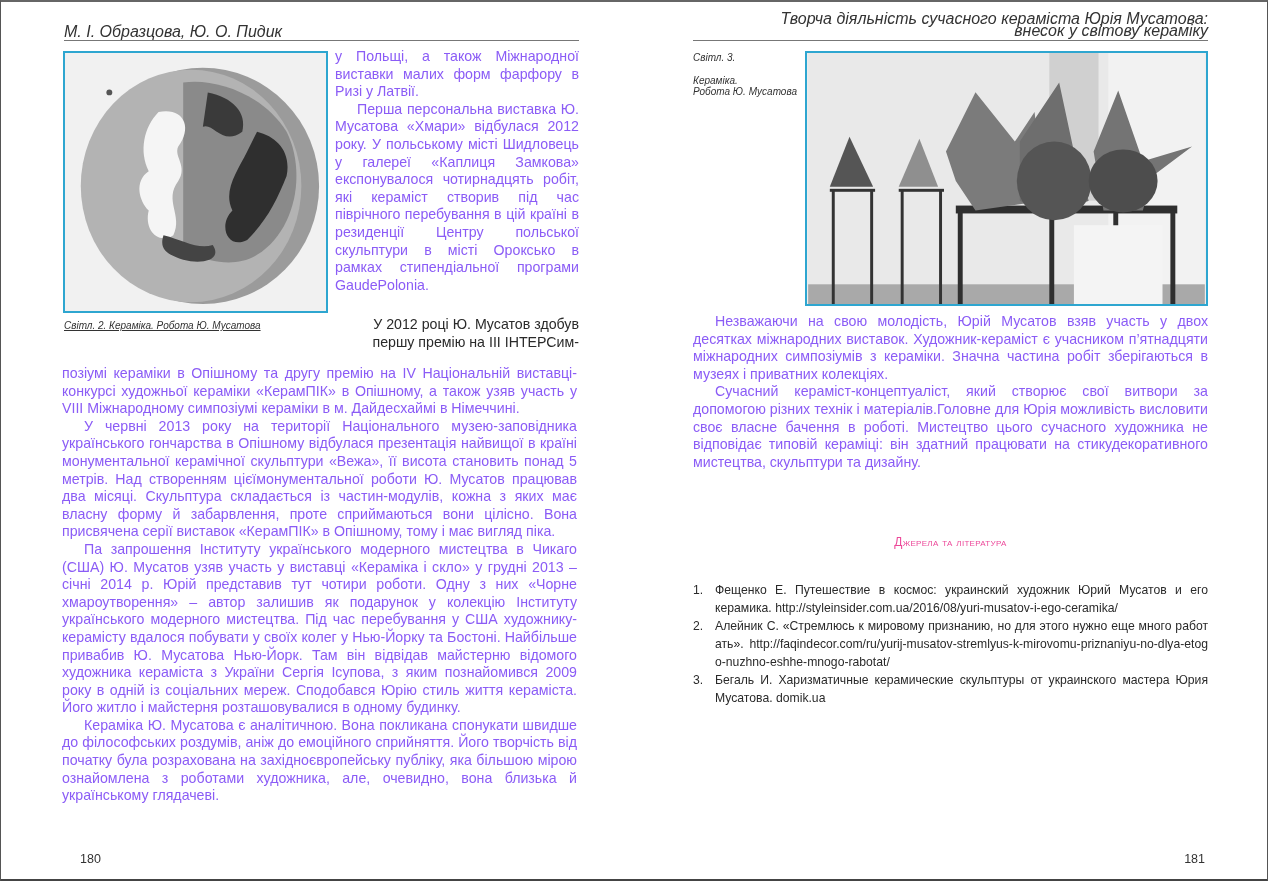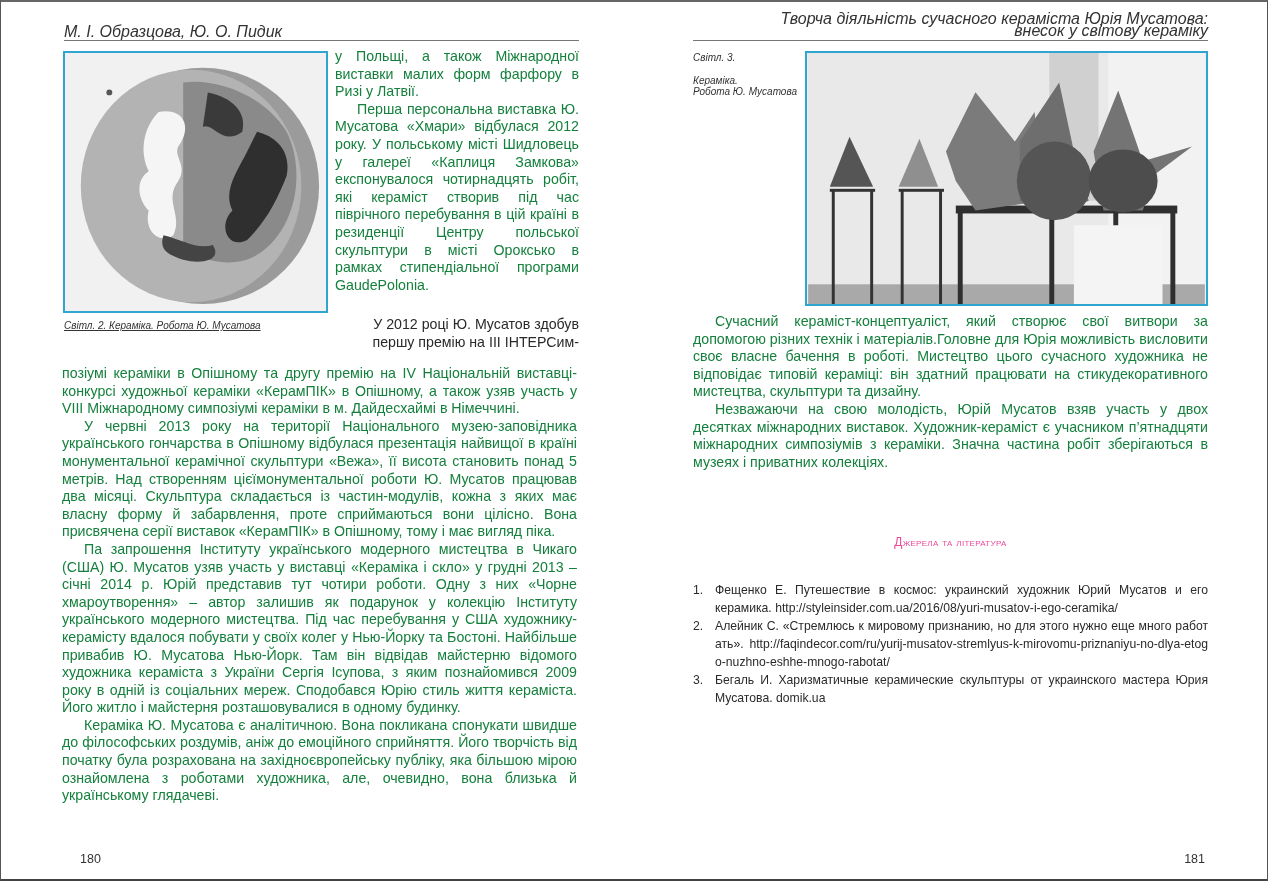--- a/index.html
+++ b/index.html
@@ -30,21 +30,21 @@
   .photo2 { left: 805px; top: 51px; width: 403px; height: 255px; }
   .photo svg { display: block; width: 100%; height: 100%; }
 
   .caption { position: absolute; font-style: italic; font-size: 10px; color: #333; line-height: 11px; }
   .caption1 { left: 64px; top: 320px; text-decoration: underline; }
   .caption2 { left: 693px; top: 52px; width: 115px; }
   .caption2 .gap { height: 12px; }
 
   .text {
     position: absolute; font-size: 14.2px; line-height: 17.6px; text-align: justify;
-    color: #15803d;
+    color: #8b5cf6;
   }
   .text p { margin: 0; text-indent: 22px; }
   .text p.noindent { text-indent: 0; }
   .col-right-of-img { left: 335px; top: 48px; width: 244px; }
   .left-full { left: 62px; top: 365px; width: 515px; }
   .left-wrap { position: absolute; left: 335px; top: 316px; width: 244px; font-size: 14.2px; line-height: 17.6px; text-align: right; }
   .right-body { left: 693px; top: 313px; width: 515px; }
 
   .section-title {
     position: absolute; left: 693px; top: 535px; width: 515px; text-align: center;
@@ -137,22 +137,22 @@
 
     <polygon points="140,100 170,40 210,90 230,60 240,150 170,160 150,130" fill="#7b7b7b"></polygon>
     <polygon points="215,90 255,30 270,100 285,150 250,165 215,150" fill="#6e6e6e"></polygon>
     <ellipse cx="250" cy="130" rx="38" ry="40" fill="#555"></ellipse>
     <polygon points="290,100 315,38 340,110 390,95 350,125 340,160 300,160" fill="#747474"></polygon>
     <ellipse cx="320" cy="130" rx="35" ry="32" fill="#4d4d4d"></ellipse>
   </svg>
 </div>
 
 <div class="text right-body">
+  <p>Незважаючи на свою молодість, Юрій Мусатов взяв участь у двох десятках міжнародних виставок. Художник-кераміст є учасником п’ятнадцяти міжнародних симпозіумів з кераміки. Значна частина робіт зберігаються в музеях і приватних колекціях.</p>
   <p>Сучасний кераміст-концептуаліст, який створює свої витвори за допомогою різних технік і матеріалів.Головне для Юрія можливість висловити своє власне бачення в роботі. Мистецтво цього сучасного художника не відповідає типовій кераміці: він здатний працювати на стикудекоративного мистецтва, скульптури та дизайну.</p>
-  <p>Незважаючи на свою молодість, Юрій Мусатов взяв участь у двох десятках міжнародних виставок. Художник-кераміст є учасником п’ятнадцяти міжнародних симпозіумів з кераміки. Значна частина робіт зберігаються в музеях і приватних колекціях.</p>
 </div>
 
 <div class="section-title">Джерела та література</div>
 
 <div class="refs">
   <div class="ref">
     <span class="num">1.</span>
     <span class="body">Фещенко Е. Путешествие в космос: украинский художник Юрий Мусатов и его керамика. http://styleinsider.com.ua/2016/08/yuri-musatov-i-ego-ceramika/</span>
   </div>
   <div class="ref">

